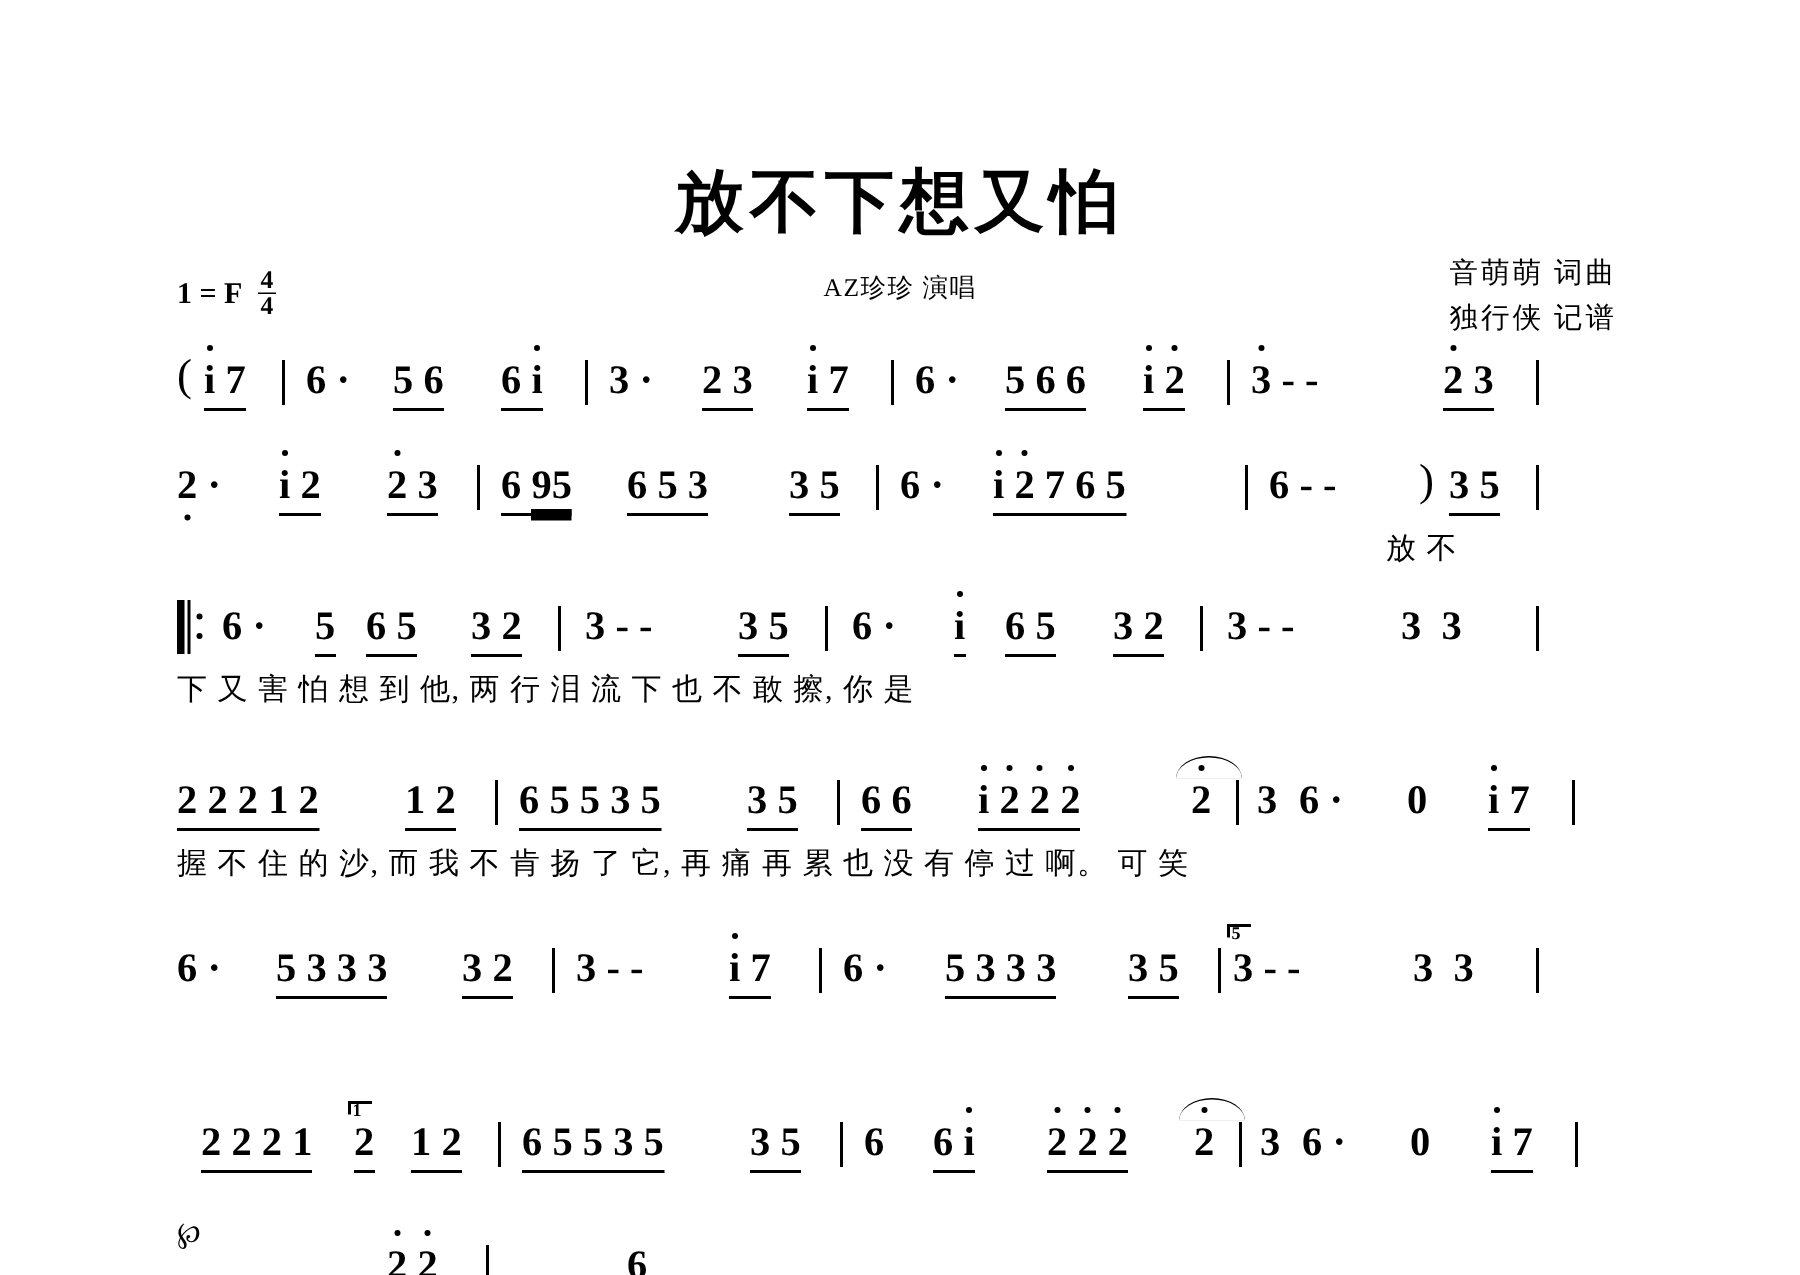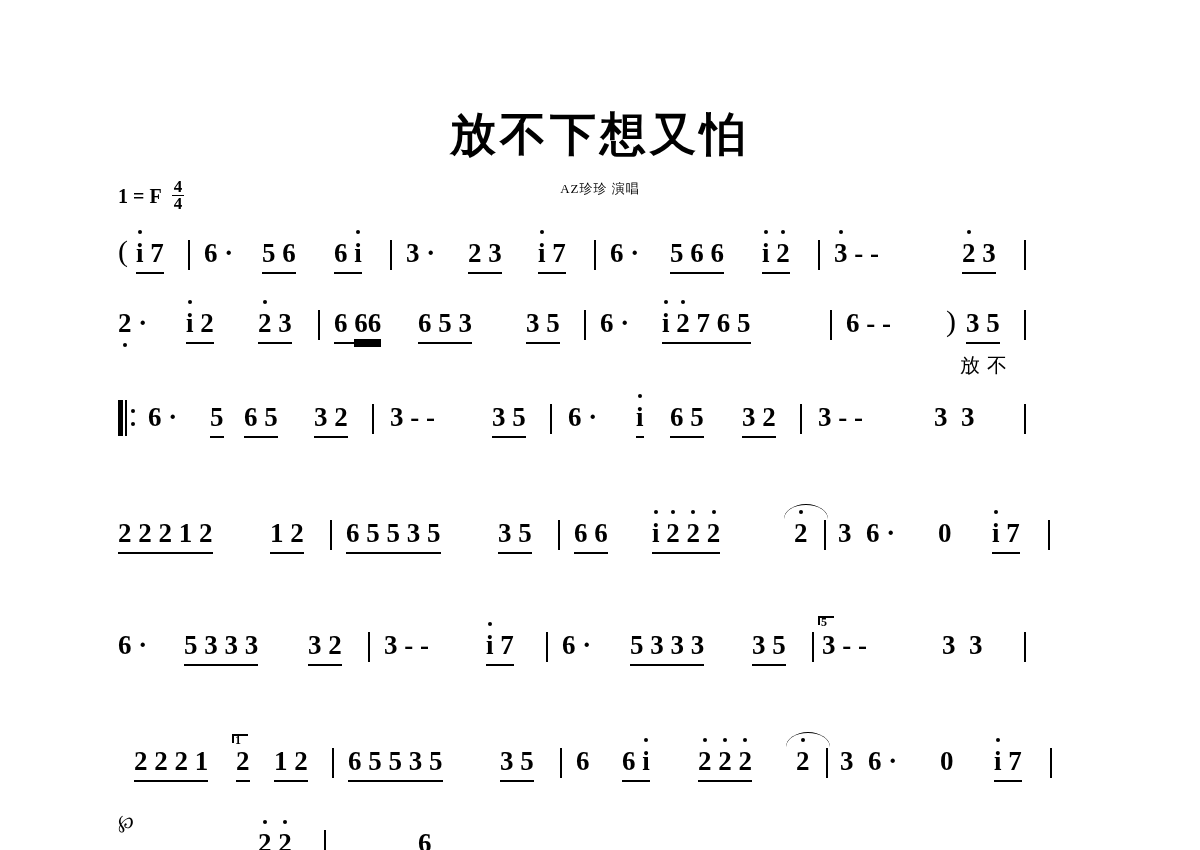--- a/index.html
+++ b/index.html
@@ -31,21 +31,21 @@
     font-size: 46px;
     font-weight: bold;
     letter-spacing: 4px;
   }
   .singer {
     position: absolute;
     top: 180px;
     left: 0;
     width: 1200px;
     text-align: center;
-    font-size: 13px;
+    font-size: 17px;
     letter-spacing: 1px;
   }
   .credits {
     position: absolute;
     top: 168px;
     right: 122px;
     text-align: left;
     font-size: 19px;
     line-height: 30px;
     letter-spacing: 2px;
@@ -204,20 +204,24 @@
     font-size: 19px;
   }
 </style>
 </head>
 <body>
 
 <div class="page">
 
   <div class="title">放不下想又怕</div>
   <div class="singer">AZ珍珍  演唱</div>
+  <div class="credits">
+    <div>音萌萌  词曲</div>
+    <div>独行侠  记谱</div>
+  </div>
   <div class="keysig">
     <span>1 = F</span>
     <span class="meter">
       <span class="num">4</span>
       <span class="den">4</span>
     </span>
   </div>
 
   <div class="system" style="top:238px;">
     <div class="notes">
@@ -241,34 +245,34 @@
       <span class="bar" style="left:906px;"></span>
     </div>
   </div>
 
   <div class="system" style="top:308px;">
     <div class="notes">
       <span class="tk" style="left:0px;"><span class="dotbelow">2</span> ·</span>
       <span class="tk beam1" style="left:68px;"><span class="dotabove">i</span>&nbsp;2</span>
       <span class="tk beam1" style="left:140px;"><span class="dotabove">2</span>&nbsp;3</span>
       <span class="bar" style="left:200px;"></span>
-      <span class="tk beam1" style="left:216px;">6&nbsp;<span class="beam2">66</span></span>
+      <span class="tk beam1" style="left:216px;">6&nbsp;<span class="beam2">95</span></span>
       <span class="tk beam1" style="left:300px;">6&nbsp;5&nbsp;3</span>
       <span class="tk beam1" style="left:408px;">3&nbsp;5</span>
       <span class="bar" style="left:466px;"></span>
       <span class="tk" style="left:482px;">6 ·</span>
       <span class="tk beam1" style="left:544px;"><span class="dotabove">i</span>&nbsp;<span class="dotabove">2</span>&nbsp;7&nbsp;6&nbsp;5</span>
       <span class="bar" style="left:712px;"></span>
       <span class="tk" style="left:728px;">6 - -</span>
       <span class="tk paren" style="left:828px; top:-4px;">)</span>
       <span class="tk beam1" style="left:848px;">3&nbsp;5</span>
       <span class="bar" style="left:906px;"></span>
     </div>
     <div class="lyrics">
-      <span class="ly" style="left:842px;text-align:center;">放 不</span>
+      <span class="ly" style="left:806px;text-align:center;">放 不</span>
     </div>
   </div>
 
   <div class="system" style="top:402px;">
     <div class="notes">
       <span class="repeat-start" style="left:0px;">
         <i class="thick"></i>
           <i class="thin"></i>
           <i class="d1"></i>
           <i class="d2"></i>
@@ -283,40 +287,46 @@
       <span class="bar" style="left:432px;"></span>
       <span class="tk" style="left:450px;">6 ·</span>
       <span class="tk beam1" style="left:518px;"><span class="dotabove">i</span></span>
       <span class="tk beam1" style="left:552px;">6&nbsp;5</span>
       <span class="tk beam1" style="left:624px;">3&nbsp;2</span>
       <span class="bar" style="left:682px;"></span>
       <span class="tk" style="left:700px;">3 - -</span>
       <span class="tk" style="left:816px;">3&nbsp;&nbsp;3</span>
       <span class="bar" style="left:906px;"></span>
     </div>
+    <div class="lyrics">
+      <span class="ly" style="left:0px;">下   又 害 怕 想 到  他,     两 行  泪   流 下 也 不 敢  擦,    你 是</span>
+    </div>
   </div>
 
   <div class="system" style="top:518px;">
     <div class="notes">
       <span class="tk beam1" style="left:0px;">2&nbsp;2&nbsp;2&nbsp;1&nbsp;2</span>
       <span class="tk beam1" style="left:152px;">1&nbsp;2</span>
       <span class="bar" style="left:212px;"></span>
       <span class="tk beam1" style="left:228px;">6&nbsp;5&nbsp;5&nbsp;3&nbsp;5</span>
       <span class="tk beam1" style="left:380px;">3&nbsp;5</span>
       <span class="bar" style="left:440px;"></span>
       <span class="tk beam1" style="left:456px;">6&nbsp;6</span>
       <span class="tk beam1" style="left:534px;"><span class="dotabove">i</span>&nbsp;<span class="dotabove">2</span>&nbsp;<span class="dotabove">2</span>&nbsp;<span class="dotabove">2</span></span>
       <span class="tie" style="left:666px; top:-14px; width:44px;"></span>
       <span class="tk" style="left:676px;"><span class="dotabove">2</span></span>
       <span class="bar" style="left:706px;"></span>
       <span class="tk" style="left:720px;">3</span>
       <span class="tk" style="left:748px;">6 ·</span>
       <span class="tk" style="left:820px;">0</span>
       <span class="tk beam1" style="left:874px;"><span class="dotabove">i</span>&nbsp;7</span>
       <span class="bar" style="left:930px;"></span>
+    </div>
+    <div class="lyrics">
+      <span class="ly" style="left:0px;">握 不 住 的 沙, 而 我  不 肯 扬 了 它, 再 痛  再 累  也 没 有 停 过    啊。    可 笑</span>
     </div>
   </div>
 
   <div class="system" style="top:630px;">
     <div class="notes">
       <span class="tk" style="left:0px;">6 ·</span>
       <span class="tk beam1" style="left:66px;">5&nbsp;3&nbsp;3&nbsp;3</span>
       <span class="tk beam1" style="left:190px;">3&nbsp;2</span>
       <span class="bar" style="left:250px;"></span>
       <span class="tk" style="left:266px;">3 - -</span>

